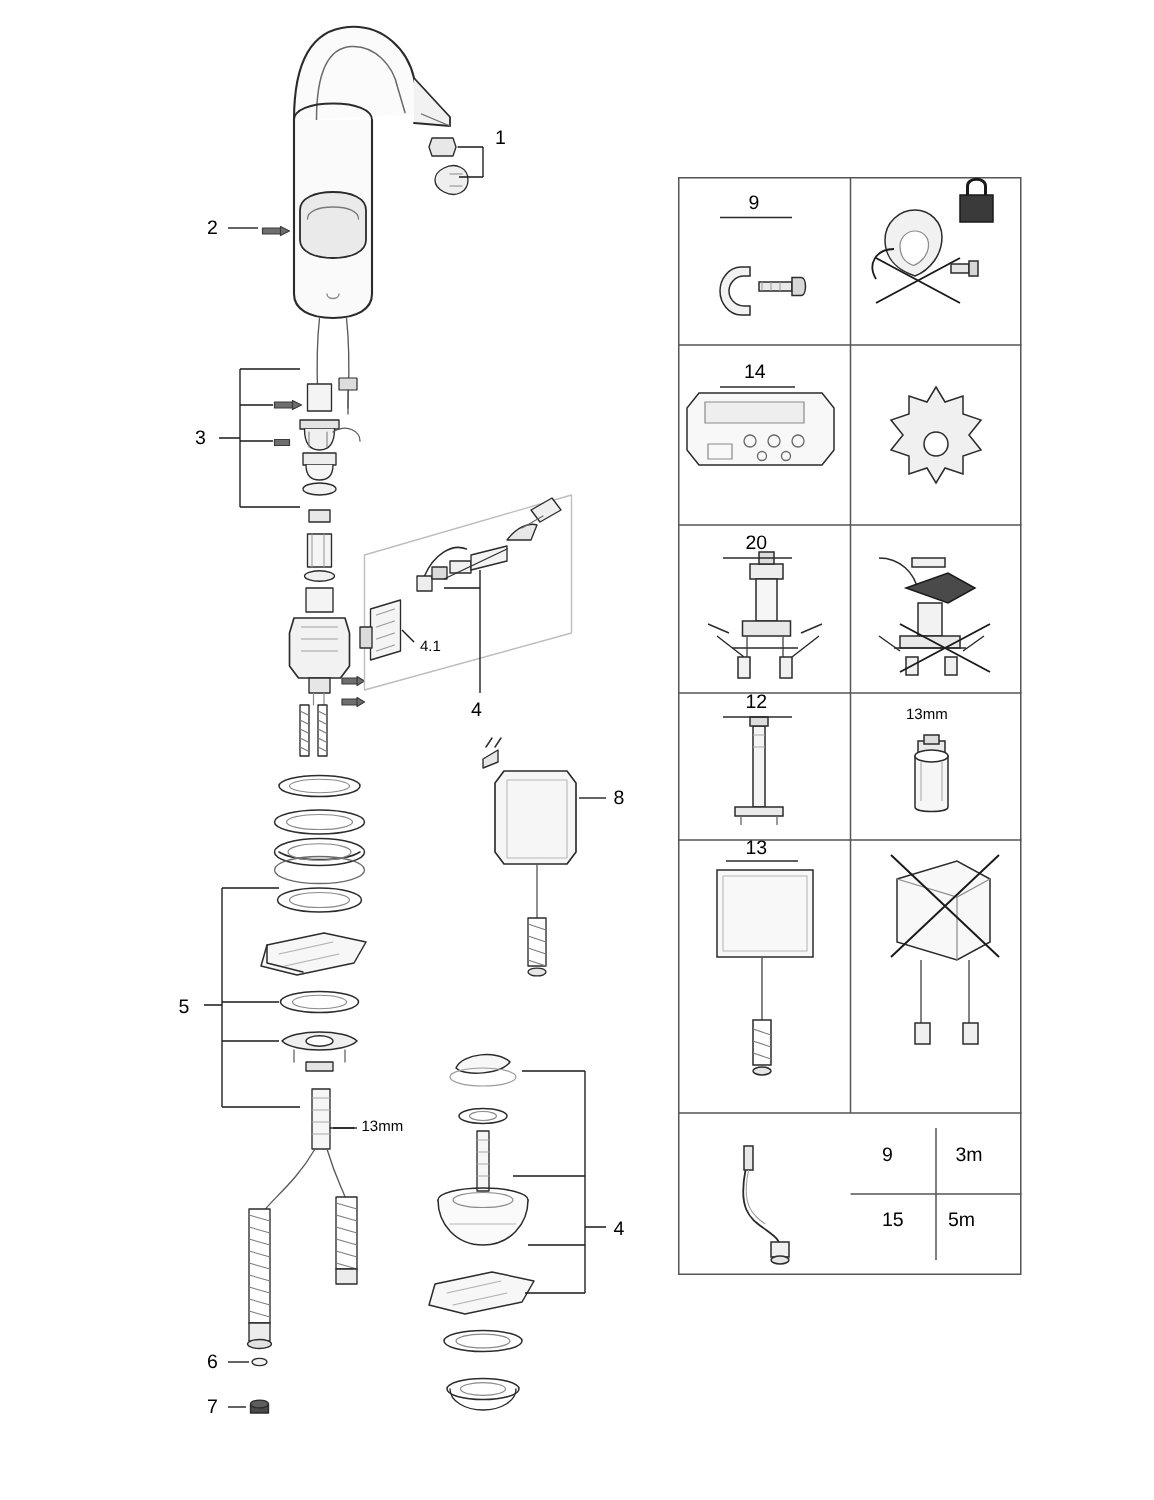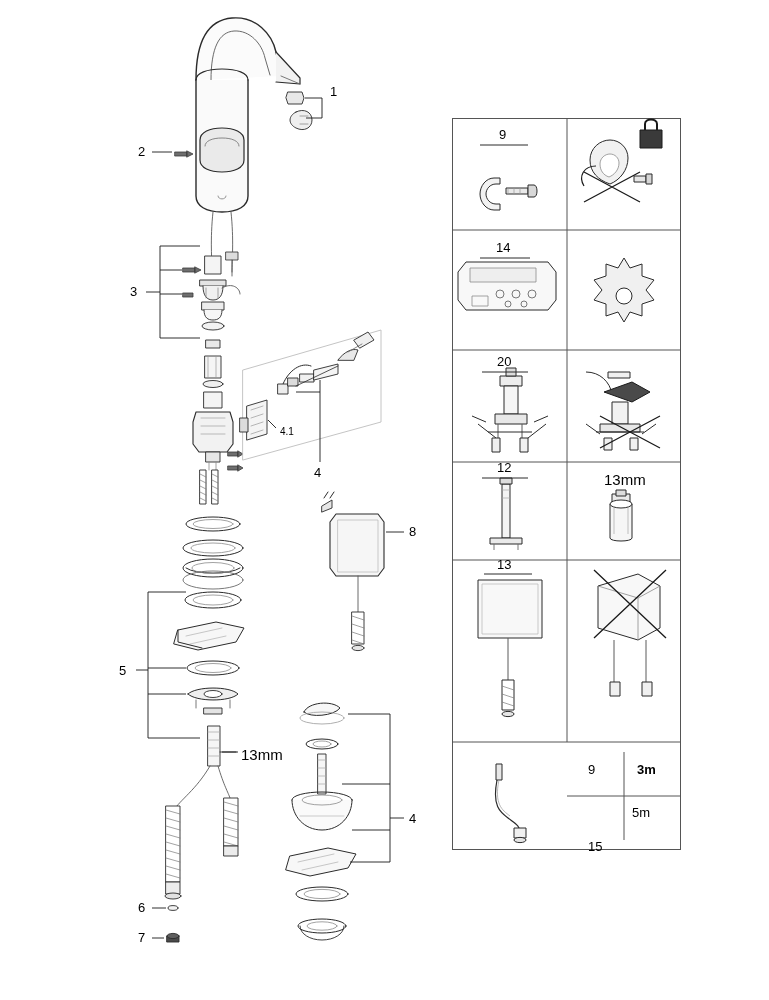--- a/index.html
+++ b/index.html
@@ -18,21 +18,21 @@
     overflow: hidden;
   }
   .lbl {
     position: absolute;
     font-size: 13px;
     color: #000000;
     line-height: 1;
     white-space: nowrap;
   }
   .lbl.sm { font-size: 10px; }
-  .lbl.mm { font-size: 15px; }
+  .lbl.mm { font-size: 10px; }
   svg.layer {
     position: absolute;
     left: 0;
     top: 0;
     width: 769px;
     height: 1000px;
   }
   .gridbox {
     position: absolute;
     box-sizing: border-box;
@@ -351,17 +351,17 @@
   </svg>
 
   <div class="lbl" style="left:499px; top:128px;">9</div>
   <div class="lbl" style="left:496px; top:241px;">14</div>
   <div class="lbl" style="left:497px; top:355px;">20</div>
   <div class="lbl" style="left:497px; top:461px;text-align:center;">12</div>
   <div class="lbl" style="left:497px; top:558px;">13</div>
   <div class="lbl mm" style="left:604px; top:472px;">13mm</div>
 
   <div class="lbl" style="left:588px; top:763px;">9</div>
-  <div class="lbl" style="left:637px; top:763px;font-weight:bold;">3m</div>
-  <div class="lbl" style="left:588px; top:840px;">15</div>
+  <div class="lbl" style="left:637px; top:763px;">3m</div>
+  <div class="lbl" style="left:588px; top:806px;">15</div>
   <div class="lbl" style="left:632px; top:806px;">5m</div>
 
 </div>
 
 </body></html>

